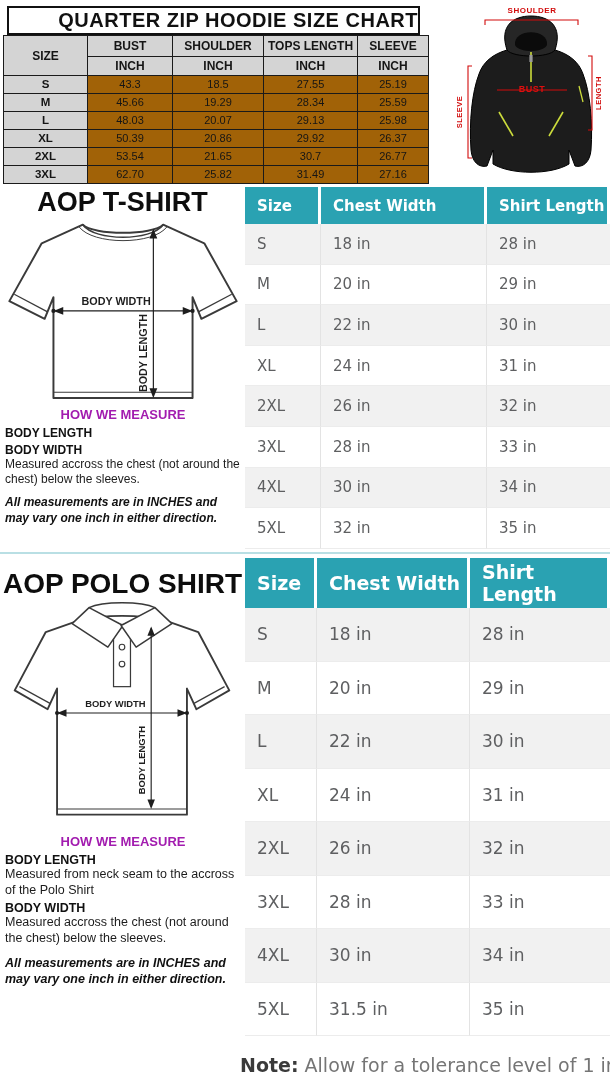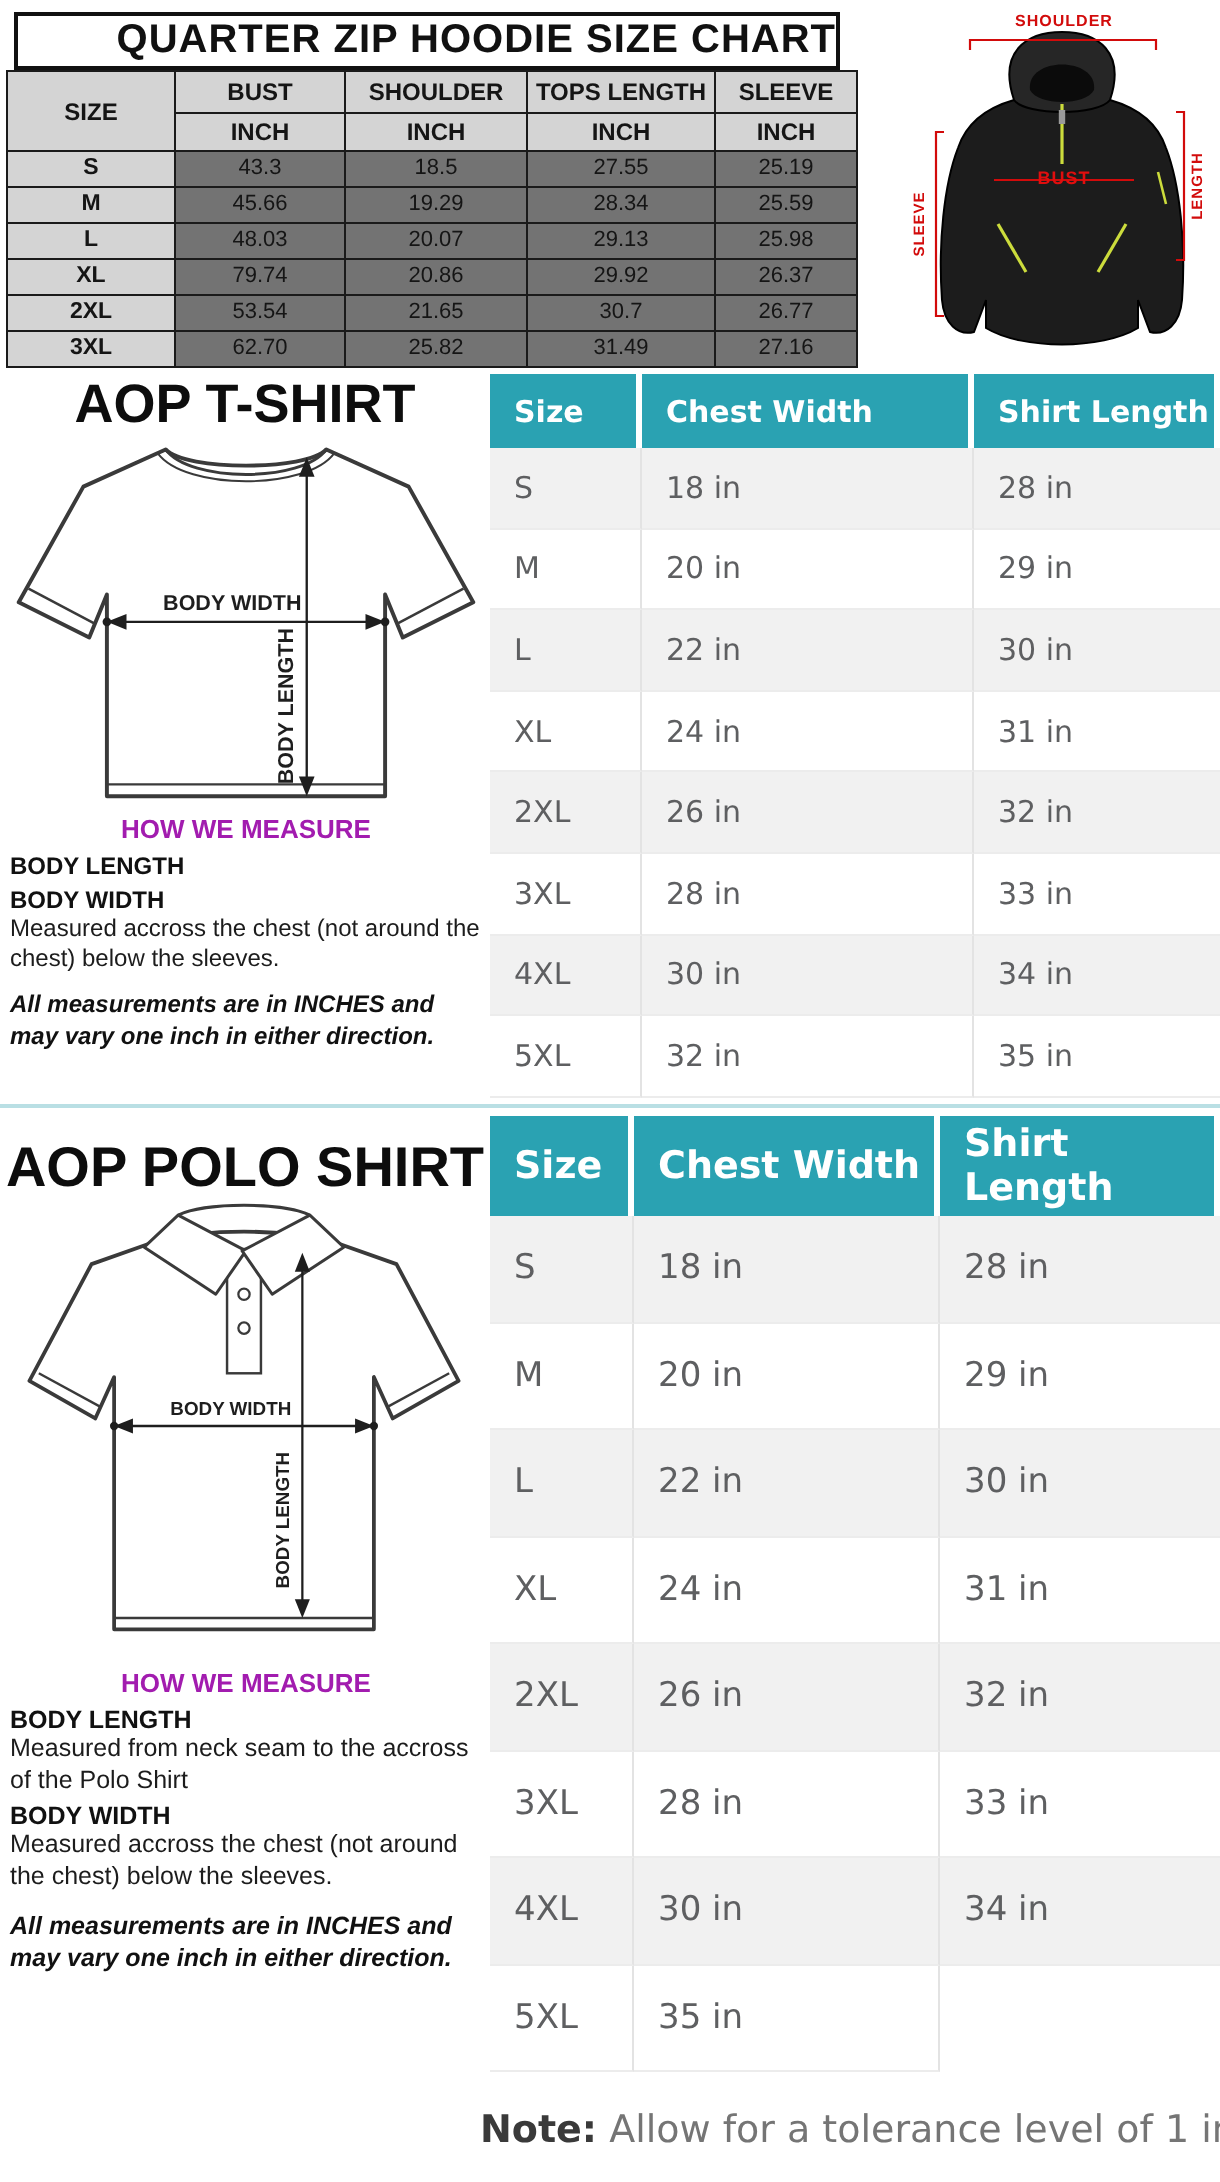--- a/index.html
+++ b/index.html
@@ -19,21 +19,21 @@
   table.hoodie-table{
     position:absolute;left:3px;top:35px;width:425px;border-collapse:collapse;table-layout:fixed;
   }
   table.hoodie-table td,table.hoodie-table th{
     border:1px solid #1a1a1a;text-align:center;vertical-align:middle;
     font-size:11px;color:#151515;padding:0;line-height:1;
   }
   table.hoodie-table th{background:#d4d4d4;font-size:12px;font-weight:bold;}
   table.hoodie-table .hrow1 td,.hoodie-table .hrow1 th{height:20px;}
   table.hoodie-table .hrow2 th{height:18px;}
-  table.hoodie-table .drow td{height:17px;background:#737373;}
+  table.hoodie-table .drow td{height:17px;background:#a16207;}
   table.hoodie-table .drow td.szcell{background:#d4d4d4;font-weight:bold;font-size:11.5px;}
   #hoodie-figure{left:455px;top:0;width:152px;height:181px;}
 
   
   .teal-table{display:grid;background:#fff;}
   .teal-table .hcell{
     background:#2aa2b2;color:#fff;font-weight:bold;display:flex;align-items:center;
     padding-left:12px;border-right:3px solid #fff;font-family:"DejaVu Sans",sans-serif;
   }
   .teal-table .hcell:last-child{border-right:none;}
@@ -123,21 +123,21 @@
     </tr>
     <tr class="drow">
       <td class="szcell">L</td>
       <td>48.03</td>
       <td>20.07</td>
       <td>29.13</td>
       <td>25.98</td>
     </tr>
     <tr class="drow">
       <td class="szcell">XL</td>
-      <td>79.74</td>
+      <td>50.39</td>
       <td>20.86</td>
       <td>29.92</td>
       <td>26.37</td>
     </tr>
     <tr class="drow">
       <td class="szcell">2XL</td>
       <td>53.54</td>
       <td>21.65</td>
       <td>30.7</td>
       <td>26.77</td>
@@ -319,17 +319,18 @@
 
     <div class="cell">3XL</div>
     <div class="cell">28 in</div>
     <div class="cell">33 in</div>
 
     <div class="cell r-alt">4XL</div>
     <div class="cell r-alt">30 in</div>
     <div class="cell r-alt">34 in</div>
 
     <div class="cell">5XL</div>
+    <div class="cell">31.5 in</div>
     <div class="cell">35 in</div>
   </div>
 
   <div class="abs" id="footer-note"><b>Note:</b><span> Allow for a tolerance level of 1 inch</span></div>
 </div>
 
 </body></html>

